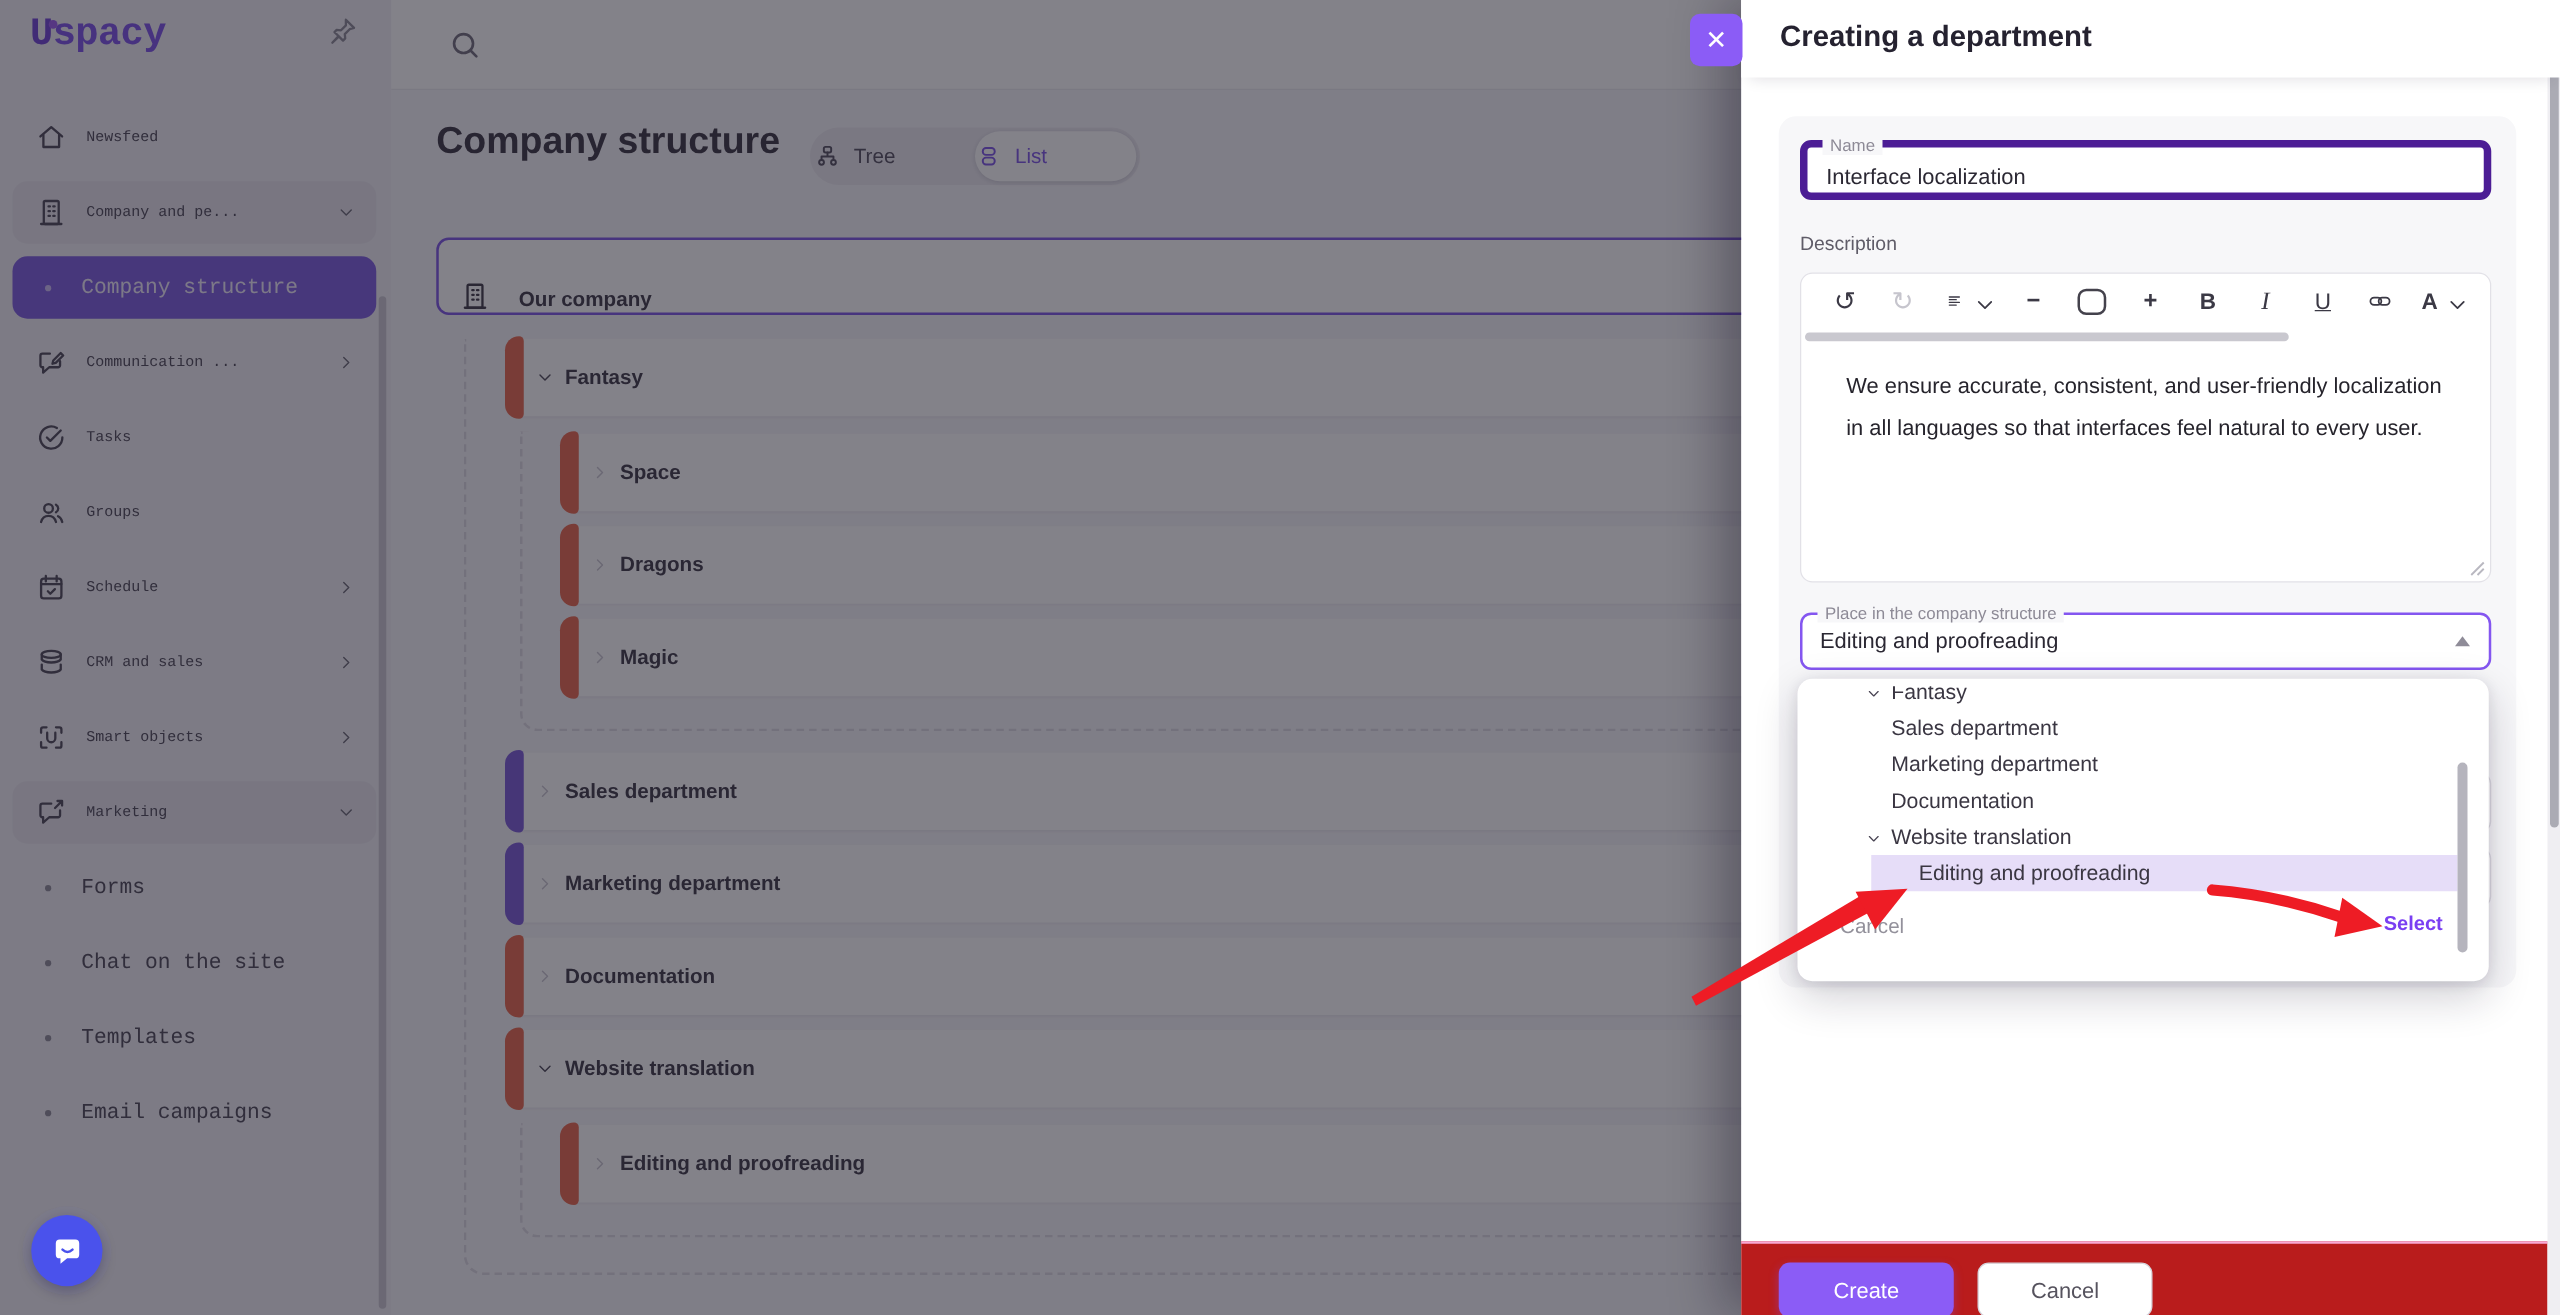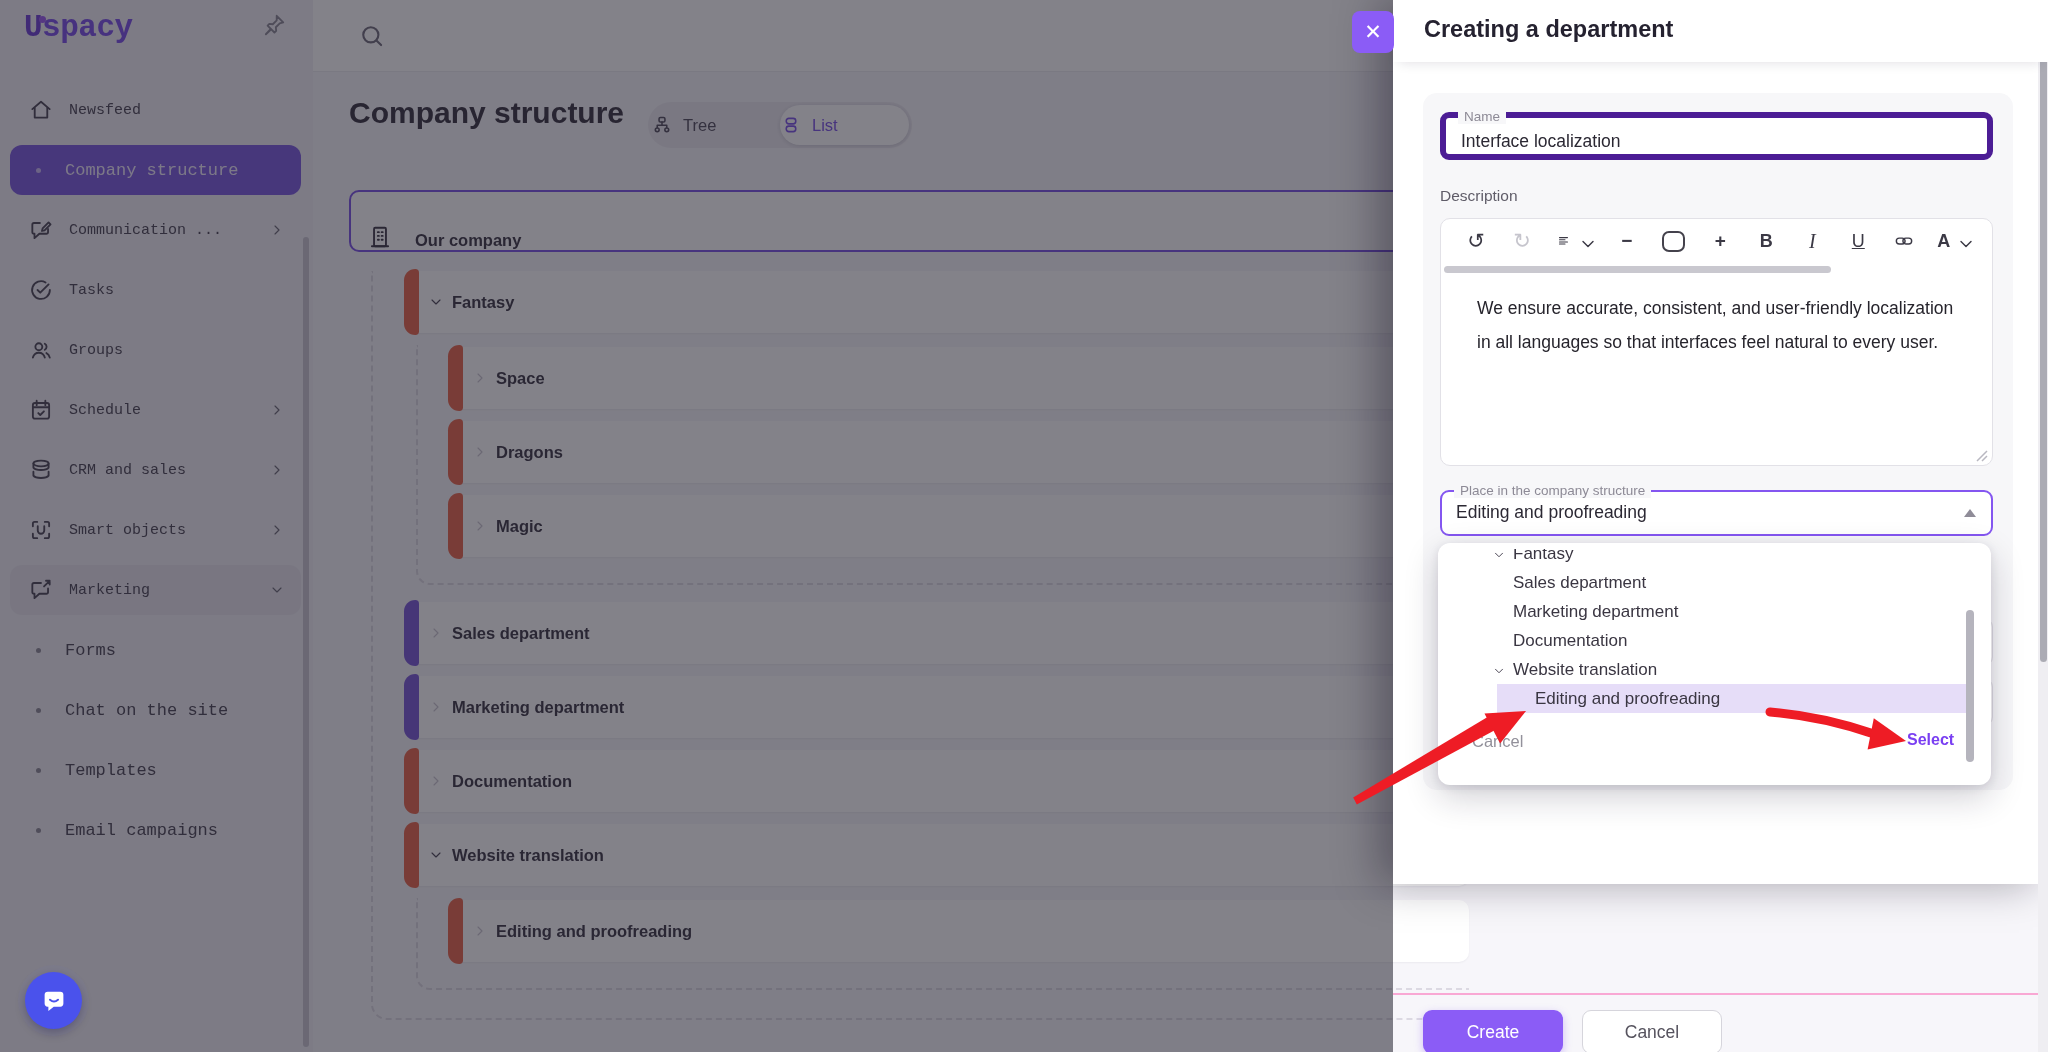--- a/index.html
+++ b/index.html
@@ -7,21 +7,21 @@
   body { font-family:"Liberation Sans", sans-serif; background:#fff; overflow:hidden; }
   #screen { position:relative; width:2048px; height:1052px; overflow:hidden; background:#f7f6fa; }
 
   
   .sidebar { position:absolute; left:0; top:0; width:313px; height:1052px; background:#f1eff5; z-index:1;font-family:Liberation Mono, monospace; }
   .logo { position:absolute; left:24px; top:10px; font-size:31px; font-weight:700; color:#7b4fe8; letter-spacing:-0.5px; }
   .logo .logo-u { font-weight:800; color:#6d3fd4; position:relative; }
   .logo .logo-u::after { content:""; position:absolute; right:-4px; top:6px; width:7px; height:7px; border-radius:50%; background:#9b59f0; }
   .pin-btn { position:absolute; right:26px; top:12px; width:26px; height:26px; color:#8a8794; }
   .nav { position:absolute; left:10px; right:12px; top:85px; }
-  .nav-item { position:relative; height:50px; margin-bottom:10px; display:flex; align-items:center; padding-left:18px; border-radius:12px; color:#4a4554; font-size:15px; cursor:pointer; }
+  .nav-item { position:relative; height:50px; margin-bottom:10px; display:flex; align-items:center; padding-left:18px; border-radius:12px; color:#4a4554; font-size:12px; cursor:pointer; }
   .nav-item .ni-icon { width:26px; height:26px; margin-right:15px; flex:0 0 auto; color:#4a4554; }
   .nav-item .chev { position:absolute; right:16px; width:16px; height:16px; color:#6b6875; }
   .nav-item.pill { background:#e8e5ee; }
   .nav-sub { position:relative; height:50px; margin-bottom:10px; display:flex; align-items:center; padding-left:55px; border-radius:12px; color:#4a4554; font-size:17px; cursor:pointer; }
   .nav-sub::before { content:""; position:absolute; left:26px; top:50%; margin-top:-2.5px; width:5px; height:5px; border-radius:50%; background:#8d8a97; }
   .nav-sub.active { background:#7b59e0; color:#f0eafb; }
   .nav-sub.active::before { background:#cdbcf5; }
   .side-scroll { position:absolute; right:4px; top:237px; width:6px; height:810px; border-radius:3px; background:#c9c6d1; }
   .chat-fab { position:absolute; left:25px; top:972px; width:57px; height:57px; border-radius:50%; background:#4a52ec; z-index:45; display:flex; align-items:center; justify-content:center; box-shadow:0 0 0 7px rgba(120,120,160,0.18), 0 4px 10px rgba(20,15,60,0.35); cursor:pointer; }
   .chat-fab svg { width:30px; height:30px; }
@@ -51,21 +51,21 @@
   .srow.expanded .row-chev { color:#4a4554; }
   .srow .row-label { font-size:16.5px; font-weight:600; color:#3a3544; }
 
   
   .dim { position:absolute; left:0; top:0; width:1393px; height:1052px; background:rgba(30,27,40,0.55); z-index:40; }
 
   
   .close-btn { position:absolute; left:1352px; top:11px; width:42px; height:42px; background:#8b5cf6; border-radius:8px; color:#fff; display:flex; align-items:center; justify-content:center; font-size:21px; z-index:50; cursor:pointer; }
 
   
-  .panel { position:absolute; left:1393px; top:0; width:655px; height:884px; background:#fff; z-index:45; box-shadow:-15px 0 40px rgba(15,10,30,0.35); }
+  .panel { position:absolute; left:1393px; top:0; width:655px; height:1052px; background:#fff; z-index:45; box-shadow:-15px 0 40px rgba(15,10,30,0.35); }
   .panel-header { position:relative; height:62px; box-shadow:0 6px 12px -6px rgba(20,15,40,0.14); background:#fff; z-index:6; }
   .panel-title { position:absolute; left:31px; top:16px; font-size:23.5px; font-weight:600; color:#252230; }
   .panel-track { position:absolute; right:0; top:0; width:10px; height:1052px; background:#efeef2; }
   .panel-thumb { position:absolute; right:1px; top:2px; width:7px; height:660px; border-radius:4px; background:#ababb4; cursor:pointer; }
 
   .form-card { position:absolute; left:30px; top:93px; width:590px; height:697px; background:#f7f7f9; border-radius:14px; }
 
   .fld { position:absolute; background:#fff; border:6px solid #4c1d95; border-radius:9px; }
   .fld-label { position:absolute; top:-9px; left:12px; background:#f7f7f9; padding:0 6px; font-size:13.5px; color:#8d8a96; white-space:nowrap; }
   .name-fld { left:17px; top:19px; width:553px; height:48px; }
@@ -127,20 +127,30 @@
           <path d="M14.5 3.5l6 6-3.2 1-3.6 3.6.3 3.2-1.6 1.6-3.3-3.3-4.6 4.9 4.9-4.6-3.3-3.3 1.6-1.6 3.2.3 3.6-3.6z"></path>
         </svg>
     </div>
     <div class="nav" id="sidebar-nav">
         <div class="nav-item">
           <span class="ni-icon"><svg viewBox="0 0 24 24" fill="none" stroke="currentColor" stroke-width="1.7" stroke-linecap="round" stroke-linejoin="round">
               <path d="M4 11.2 12 4.4l8 6.8"></path>
               <path d="M6.2 10V19h11.6v-9"></path>
             </svg></span>
           <span>Newsfeed</span>
+        </div>
+        <div class="nav-item pill">
+          <span class="ni-icon"><svg viewBox="0 0 24 24" fill="none" stroke="currentColor" stroke-width="1.7" stroke-linecap="round" stroke-linejoin="round">
+              <rect x="6.5" y="3.5" width="11" height="17" rx="1"></rect>
+              <path d="M4.5 20.5h15M10 7.5h1M13.5 7.5h1M10 11h1M13.5 11h1M10 14.5h1M13.5 14.5h1"></path>
+            </svg></span>
+          <span>Company and pe...</span>
+          <span class="chev"><svg viewBox="0 0 24 24" fill="none" stroke="currentColor" stroke-width="1.7" stroke-linecap="round" stroke-linejoin="round">
+              <path d="m6 9 6 6 6-6"></path>
+            </svg></span>
         </div>
         <div class="nav-sub active">
           <span>Company structure</span>
         </div>
         <div class="nav-item">
           <span class="ni-icon"><svg viewBox="0 0 24 24" fill="none" stroke="currentColor" stroke-width="1.7" stroke-linecap="round" stroke-linejoin="round">
               <path d="M11 5.5H5.5A1.5 1.5 0 0 0 4 7v7a1.5 1.5 0 0 0 1.5 1.5H6v4l4.5-4H17a1.5 1.5 0 0 0 1.5-1.5v-3"></path>
               <path d="M13.5 10.5 19 5l1.8 1.8-5.5 5.5-2.4.6z"></path>
             </svg></span>
           <span>Communication ...</span>

